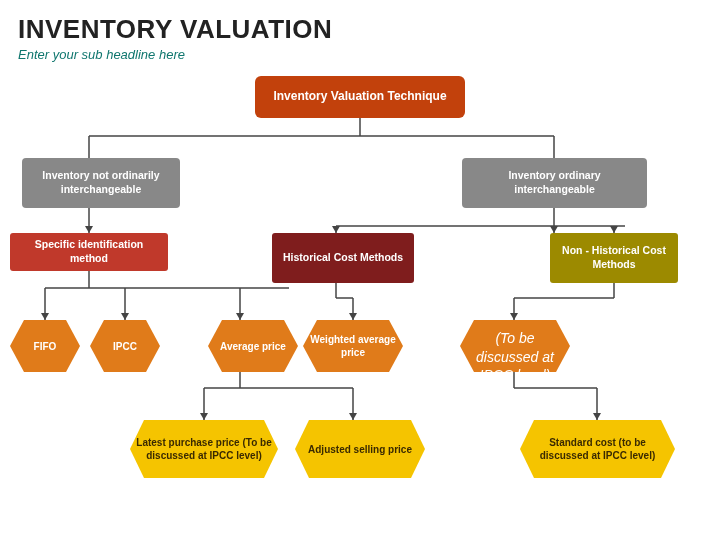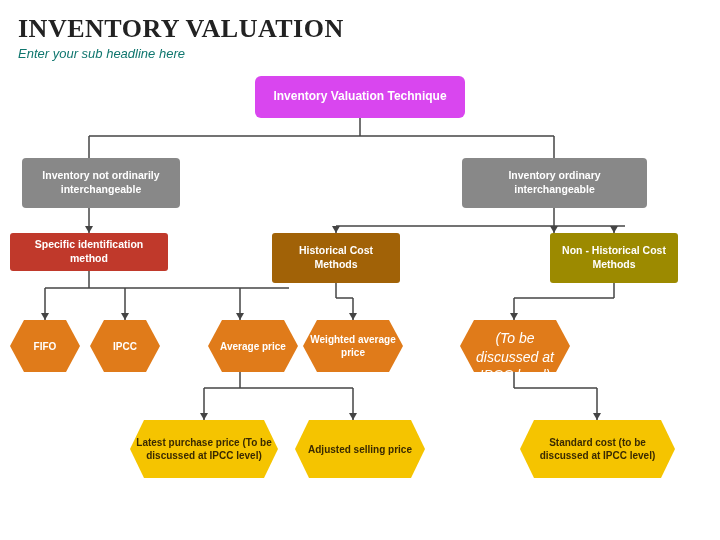--- a/index.html
+++ b/index.html
@@ -11,21 +11,20 @@
       overflow: hidden;
       position: relative;
     }
 
     .page-title {
       font-size: 26px;
       font-weight: 900;
       color: #222;
       padding: 14px 18px 0 18px;
       letter-spacing: 0.5px;
-      font-family: Liberation Serif, serif;
     }
 
     .page-subtitle {
       font-size: 13px;
       color: #0f766e;
       padding: 2px 18px 0 18px;
       font-style: italic;
     }
 
     .diagram {
@@ -54,21 +53,21 @@
       font-size: 11px;
       font-weight: 700;
       color: #fff;
       border-radius: 4px;
       line-height: 1.3;
       padding: 4px 6px;
     }
 
     
     .box-root {
-      background: #d946ef;
+      background: #c2410c;
       width: 210px;
       height: 42px;
       left: 255px;
       top: 8px;
       border-radius: 6px;
       font-size: 12px;
     }
 
     
     .box-gray {
@@ -94,27 +93,28 @@
       width: 158px;
       height: 38px;
       left: 10px;
       top: 165px;
       border-radius: 3px;
       font-size: 10.5px;
     }
 
     
     .box-brown {
-      background: #a16207;
-      width: 128px;
+      background: #7f1d1d;
+      width: 142px;
       height: 50px;
       left: 272px;
       top: 165px;
       border-radius: 3px;
       font-size: 10.5px;
+      text-align: right;
     }
 
     
     .box-olive {
       background: #9c8a00;
       width: 128px;
       height: 50px;
       left: 550px;
       top: 165px;
       border-radius: 3px;

